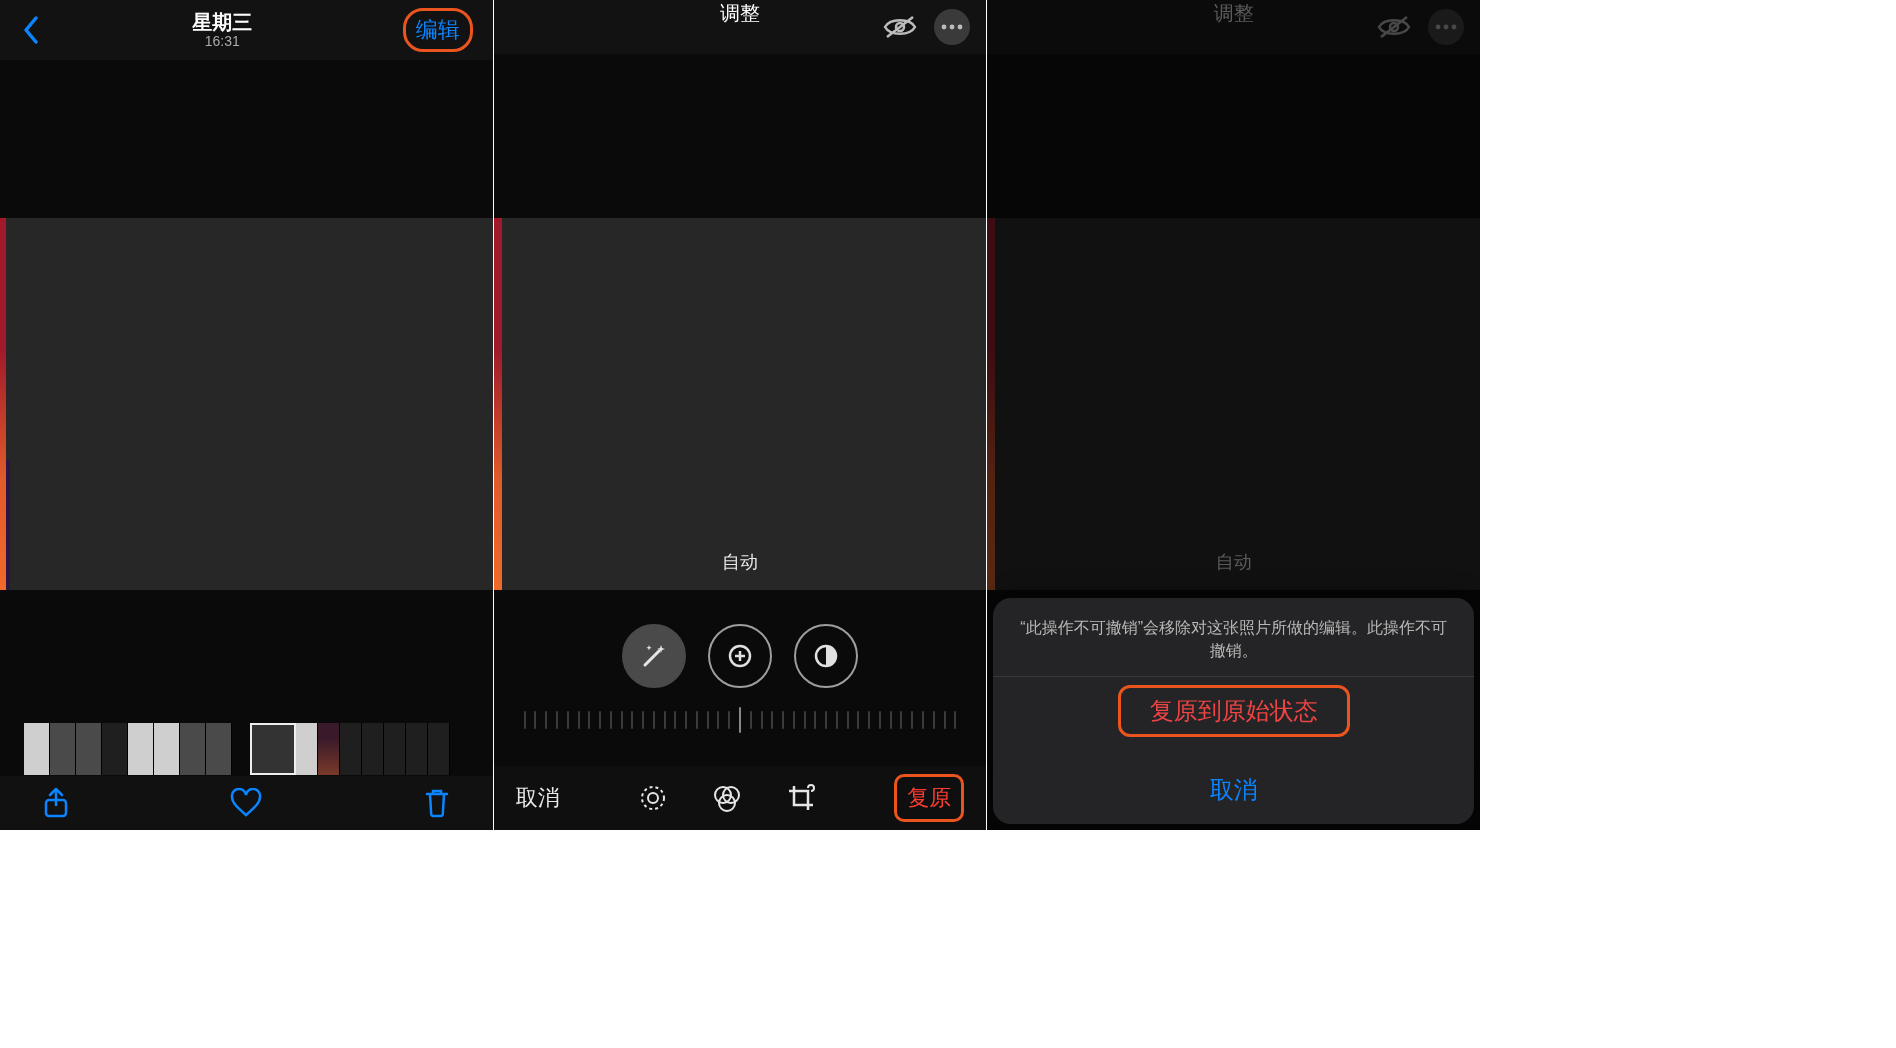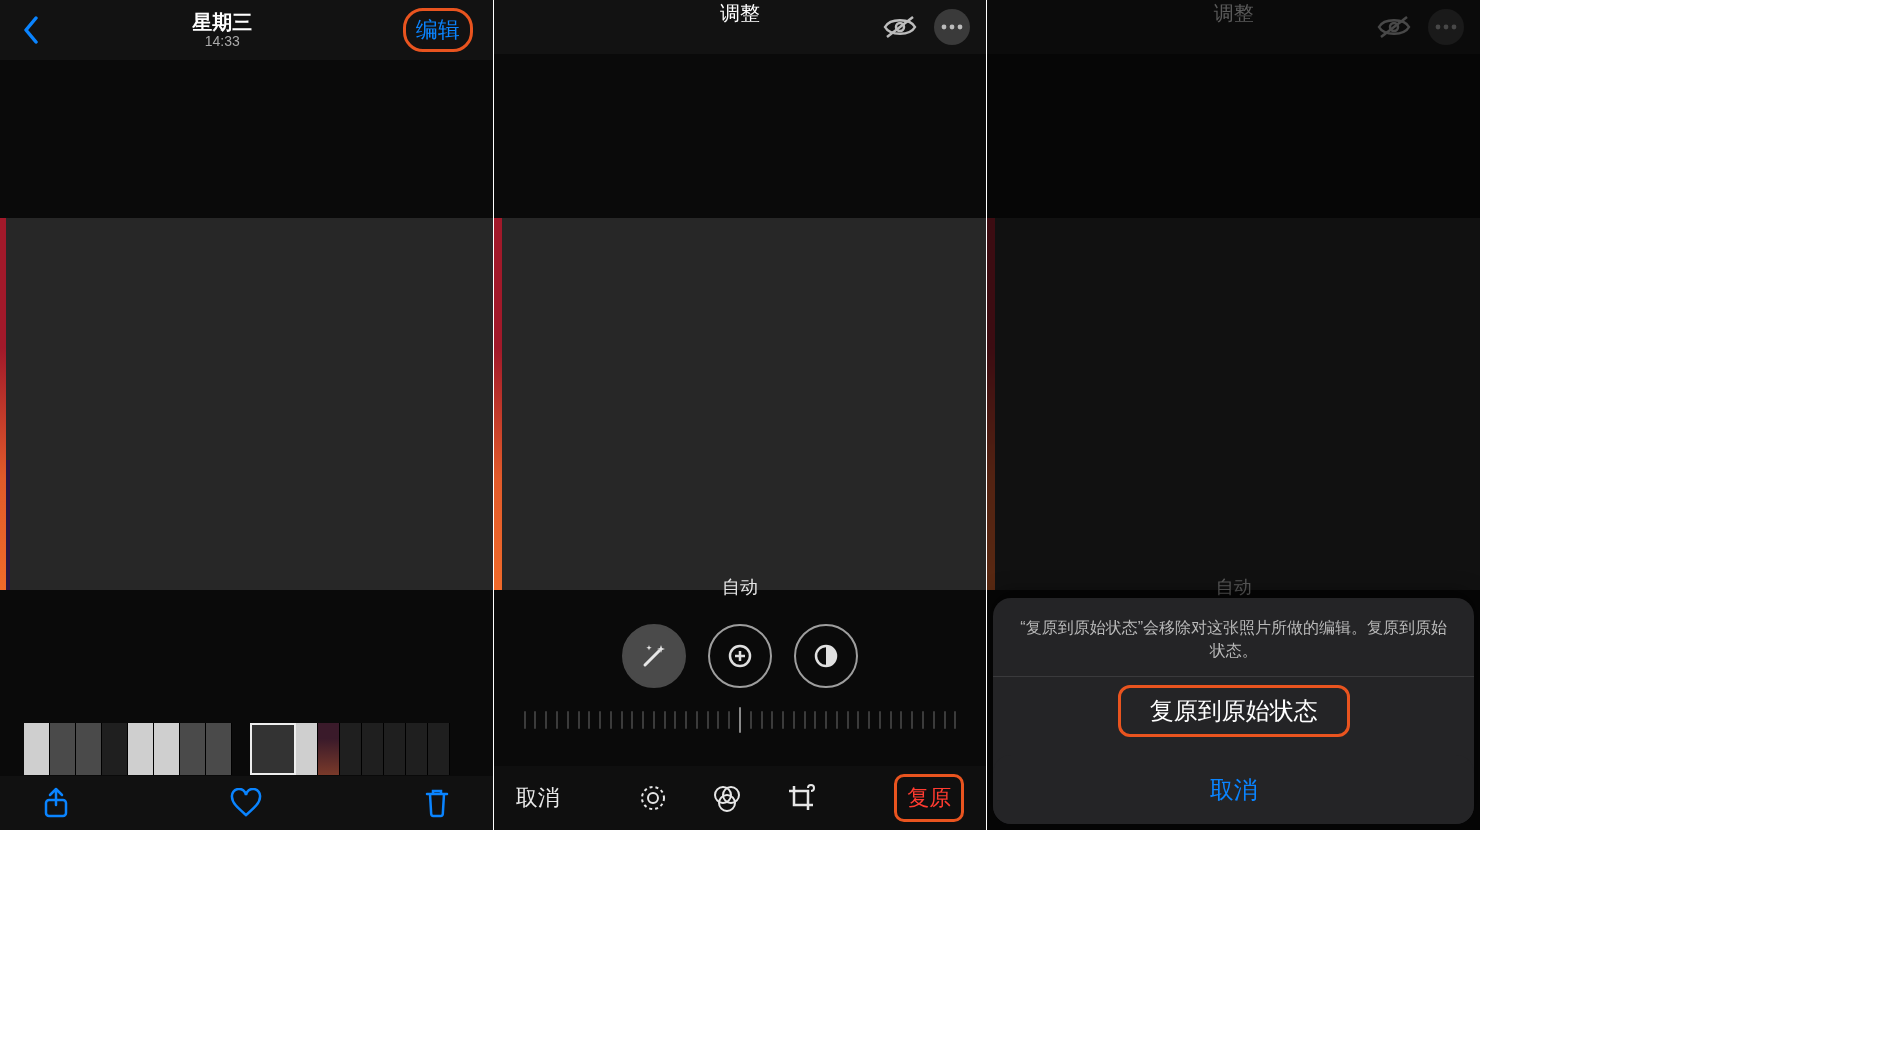--- a/index.html
+++ b/index.html
@@ -97,21 +97,21 @@
   .hdr-more { width:36px; height:36px; border-radius:50%; background:#3a3a3a; display:flex; align-items:center; justify-content:center; color:#bcbcbc; }
   .p2-photo {
     position:absolute; left:0; right:0; top:218px; height:372px; background:#272727;
   }
   .p2-photo .stripe1 {
     position:absolute; left:0; top:0; bottom:0; width:8px;
     background:linear-gradient(180deg,#a1192a 0%,#a1192a 35%,#e15a2a 70%,#f16a2a 100%);
   }
   .auto-label {
     position:absolute; left:50%; transform:translateX(-50%);
-    bottom:231px; color:#e6e6e6; font-size:18px;
+    bottom:256px; color:#e6e6e6; font-size:18px;
   }
   .dials {
     position:absolute; left:0; right:0; bottom:134px; height:80px;
     display:flex; align-items:center; justify-content:center; gap:22px;
   }
   .dial {
     width:64px; height:64px; border-radius:50%;
     border:2.5px solid #9e9e9e;
     display:flex; align-items:center; justify-content:center;
     background:transparent; color:#e0e0e0;
@@ -157,21 +157,21 @@
     background:#242426; border-radius:18px; overflow:hidden;
     box-shadow:0 -4px 20px rgba(0,0,0,.5);
   }
   .sheet-msg {
     padding:18px 26px 14px;
     text-align:center; color:#b9b9b9; font-size:16px; line-height:1.45;
   }
   .sheet-action {
     border-top:1px solid #3a3a3c;
     text-align:center; padding:18px 0;
-    color:#ffffff; font-size:24px; font-weight:500;
+    color:#ef4444; font-size:24px; font-weight:500;
     position:relative;
   }
   .sheet-action .hl {
     position:absolute; left:50%; transform:translateX(-50%);
     top:8px; bottom:8px; width:232px;
     border:3px solid #e9541f; border-radius:12px;
   }
   .sheet-cancel {
     margin-top:10px;
     background:#242426; border-top:1px solid transparent;
@@ -188,21 +188,21 @@
 
   <div class="panel p1">
     <div class="p1-header">
       <div class="back-chevron">
         <svg width="16" height="28" viewBox="0 0 16 28">
             <path d="M13 2 L3 14 L13 26" stroke="#0a84ff" stroke-width="3.5" fill="none" stroke-linecap="round" stroke-linejoin="round"></path>
           </svg>
       </div>
       <div class="p1-title">
         <div class="day">星期三</div>
-        <div class="time">14:33</div>
+        <div class="time">16:31</div>
       </div>
       <div class="edit-btn">编辑</div>
     </div>
 
     <div class="p1-photo">
       <div class="stripe1"></div>
       <div class="stripe2"></div>
     </div>
 
     <div class="thumbs">
@@ -388,21 +388,21 @@
       </div>
     </div>
 
     <div class="p3-photo">
       <div class="stripe1"></div>
     </div>
     <div class="auto-label dim">自动</div>
     <div class="dim-overlay"></div>
 
     <div class="sheet">
-      <div class="sheet-msg">“复原到原始状态”会移除对这张照片所做的编辑。复原到原始状态。</div>
+      <div class="sheet-msg">“此操作不可撤销”会移除对这张照片所做的编辑。此操作不可撤销。</div>
       <div class="sheet-action">
         <span>复原到原始状态</span>
         <div class="hl"></div>
       </div>
       <div class="sheet-cancel">取消</div>
     </div>
   </div>
 
 </div>
 

